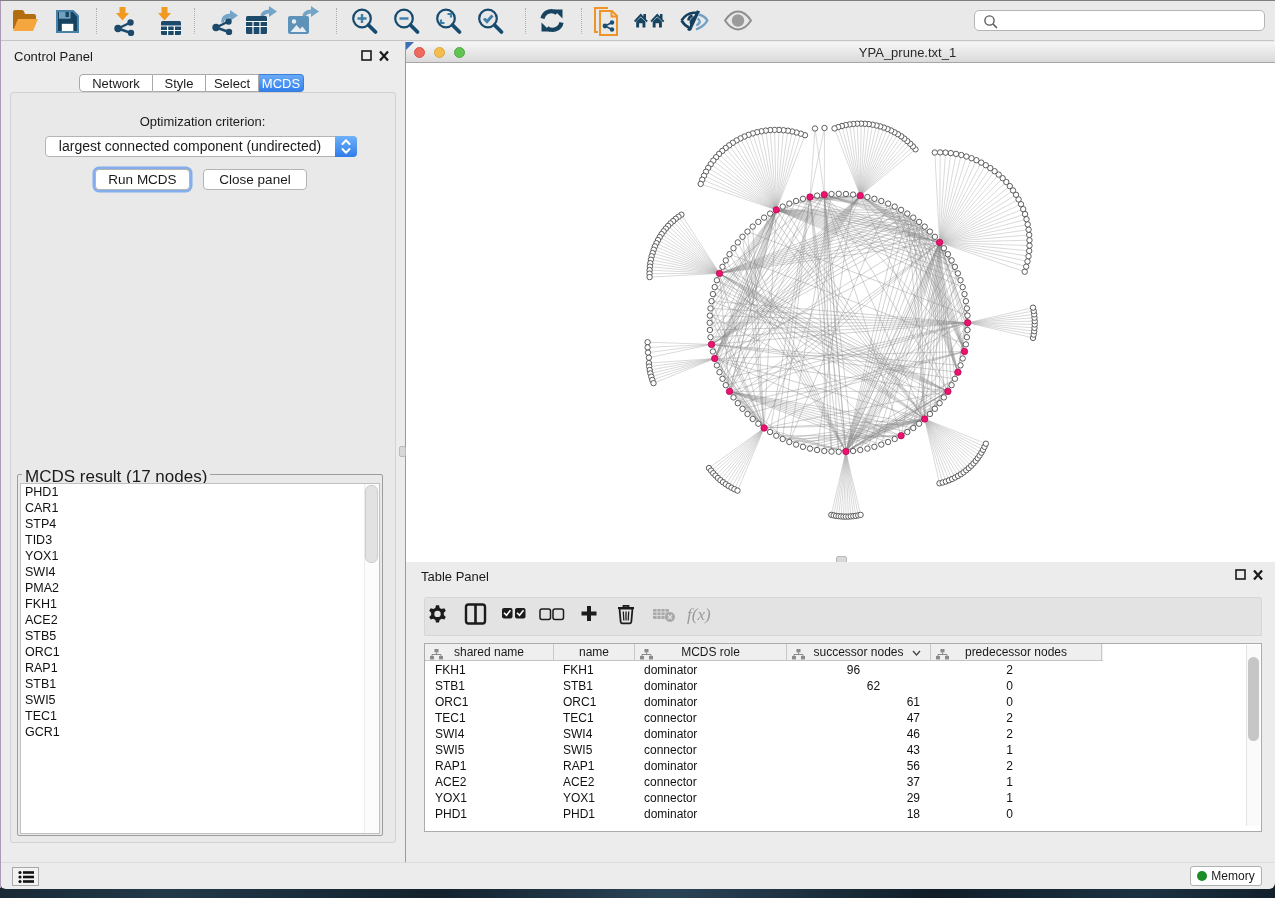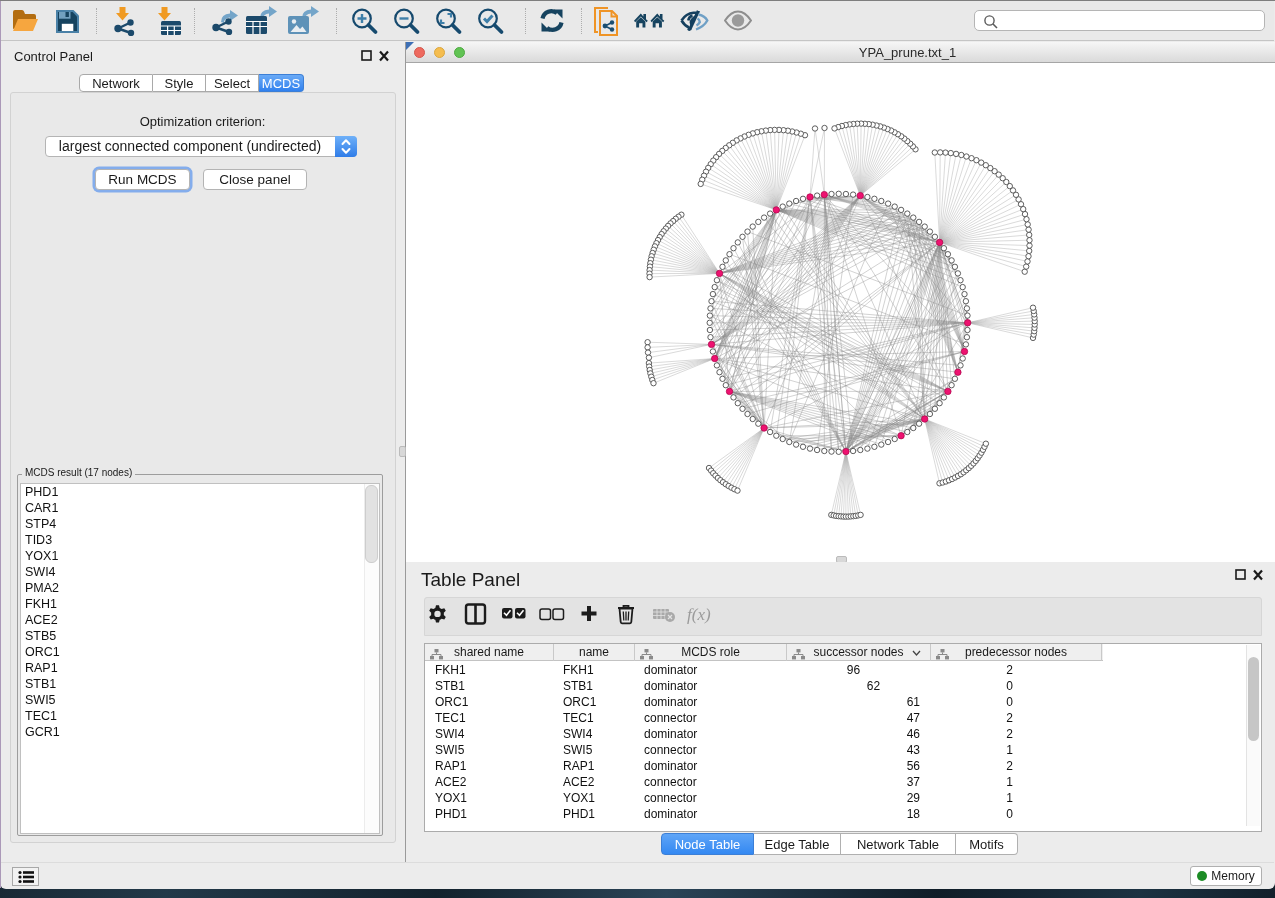--- a/index.html
+++ b/index.html
@@ -15,28 +15,28 @@
 .tab{height:18px;line-height:17px;font-size:13px;color:#1a1a1a;text-align:center;background:#fff;border:1px solid #a9a9a9;border-left:none;padding:0}
 .tab.first{border-left:1px solid #a9a9a9;border-radius:4px 0 0 4px}
 .tab.sel{background:linear-gradient(#6aaaf6,#3181ee);color:#fff;border-color:#3c7fd6;border-radius:0 4px 4px 0}
 .cbox{position:absolute;left:10px;top:92px;width:386px;height:751px;background:#e9e9e9;border:1px solid #d2d2d2;border-radius:3px}
 .optlabel{position:absolute;left:0;top:114px;width:405px;text-align:center;font-size:13px;color:#1a1a1a}
 .combo{position:absolute;left:45px;top:136px;width:312px;height:21px;background:#fff;border:1px solid #b4b4b4;border-radius:4px;padding-right:22px;font-size:14px;color:#1a1a1a;text-align:center;line-height:19px}
 .stepper{position:absolute;right:-1px;top:-1px;width:22px;height:21px;background:linear-gradient(#6fb1f9,#2f7ce8);border-radius:0 4px 4px 0}
 .btn{position:absolute;height:21px;background:#fff;border:1px solid #b4b4b4;border-radius:4px;font-size:13.5px;color:#1a1a1a;text-align:center;line-height:19px}
 .focusring{box-shadow:0 0 0 2.5px rgba(106,158,236,.8)}
 .fieldset{position:absolute;left:17px;top:474px;width:366px;height:362px;border:1px solid #9d9d9d;border-radius:2px}
-.legend{position:absolute;left:4px;top:-8px;background:#e9e9e9;padding:0 3px;font-size:10px;color:#1a1a1a}
+.legend{position:absolute;left:4px;top:-8px;background:#e9e9e9;padding:0 3px;font-size:17px;color:#1a1a1a}
 .mlist{position:absolute;left:2px;top:8px;width:360px;height:351px;background:#fff;border:1px solid #c0c0c0}
 .mitem{font-size:12.5px;color:#111;height:16px;line-height:16px;padding-left:4px}
 .netview{position:absolute;left:406px;top:42px;width:869px;height:520px;background:#fff}
 .nettitle{position:absolute;left:0;top:0;width:869px;height:21px;background:linear-gradient(#f6f6f6,#dadada);border-bottom:1px solid #a6a6a6}
 .light{position:absolute;top:5px;width:11px;height:11px;border-radius:50%}
 .tpanel{position:absolute;left:406px;top:562px;width:869px;height:300px;background:#ececec}
-.tp-title{position:absolute;left:15px;top:7px;font-size:19px;color:#1a1a1a}
+.tp-title{position:absolute;left:15px;top:7px;font-size:13px;color:#1a1a1a}
 .tp-toolbar{position:absolute;left:18px;top:35px;width:838px;height:39px;background:#e3e3e3;border:1px solid #d6d6d6;border-radius:3px 3px 0 0}
 .tbl{position:absolute;left:18px;top:81px;width:838px;height:189px;background:#fff;border:1px solid #ababab}
 .thead{position:absolute;left:0;top:0;width:678px;height:17px;background:#efefef;border-bottom:1px solid #c3c3c3;font-size:12px;color:#1a1a1a}
 .thcell{position:absolute;top:0;height:17px;line-height:16px;text-align:center;border-right:1px solid #c9c9c9}
 .trow{position:absolute;left:0;width:820px;height:16px;font-size:12px;color:#111}
 .tcell{position:absolute;top:0;height:16px;line-height:16px}
 .vsb{position:absolute;right:1px;top:1px;width:14px;height:181px;background:#fafafa;border-left:1px solid #e3e3e3}
 .vsb-thumb{position:absolute;left:1px;width:11px;background:#c6c6c6;border-radius:6px}
 .seg{position:absolute;top:271px;height:22px;display:flex;font-size:13px}
 .segb{height:22px;line-height:21px;text-align:center;background:#fff;border:1px solid #b0b0b0;border-left:none;color:#1a1a1a}
@@ -647,26 +647,20 @@
         <div class="tcell" style="left:10px">PHD1</div>
         <div class="tcell" style="left:138px">PHD1</div>
         <div class="tcell" style="left:219px">dominator</div>
         <div class="tcell" style="left:362px;width:133px;text-align:right">18</div>
         <div class="tcell" style="left:506px;width:82px;text-align:right">0</div>
       </div>
       <div class="vsb">
         <div class="vsb-thumb" style="top:12px;height:84px"></div>
       </div>
     </div>
-    <div class="seg" style="left:255px">
-<div class="segb first sel" style="width:93px">Node Table</div>
-<div class="segb" style="width:87px">Edge Table</div>
-<div class="segb" style="width:115px">Network Table</div>
-<div class="segb last" style="width:62px">Motifs</div>
-</div>
   </div>
 <svg class="abs" style="left:425px;top:601px" width="290" height="28" viewBox="0 0 290 28">
 <g fill="#1c1c1c">
 <path d="M11 4.2 L14 4.2 L14.7 7 A6.5 6.5 0 0 1 16.6 8.1 L19.3 7.2 L20.8 9.8 L18.8 11.8 A6.5 6.5 0 0 1 18.8 14 L20.8 16 L19.3 18.6 L16.6 17.7 A6.5 6.5 0 0 1 14.7 18.8 L14 21.6 L11 21.6 L10.3 18.8 A6.5 6.5 0 0 1 8.4 17.7 L5.7 18.6 L4.2 16 L6.2 14 A6.5 6.5 0 0 1 6.2 11.8 L4.2 9.8 L5.7 7.2 L8.4 8.1 A6.5 6.5 0 0 1 10.3 7 Z"></path>
 <circle cx="12.5" cy="12.9" r="3.2" fill="#e3e3e3"></circle>
 <rect x="41" y="3.5" width="19" height="19" rx="2.5" fill="none" stroke="#1c1c1c" stroke-width="2.4"></rect>
 <rect x="49.2" y="3.5" width="2.6" height="19"></rect>
 <rect x="77" y="7" width="10.5" height="10.5" rx="2"></rect>
 <path d="M79 11.7 L81.5 14.2 L85.5 9.2" stroke="#fff" stroke-width="1.6" fill="none"></path>
 <rect x="90" y="7" width="10.5" height="10.5" rx="2"></rect>

